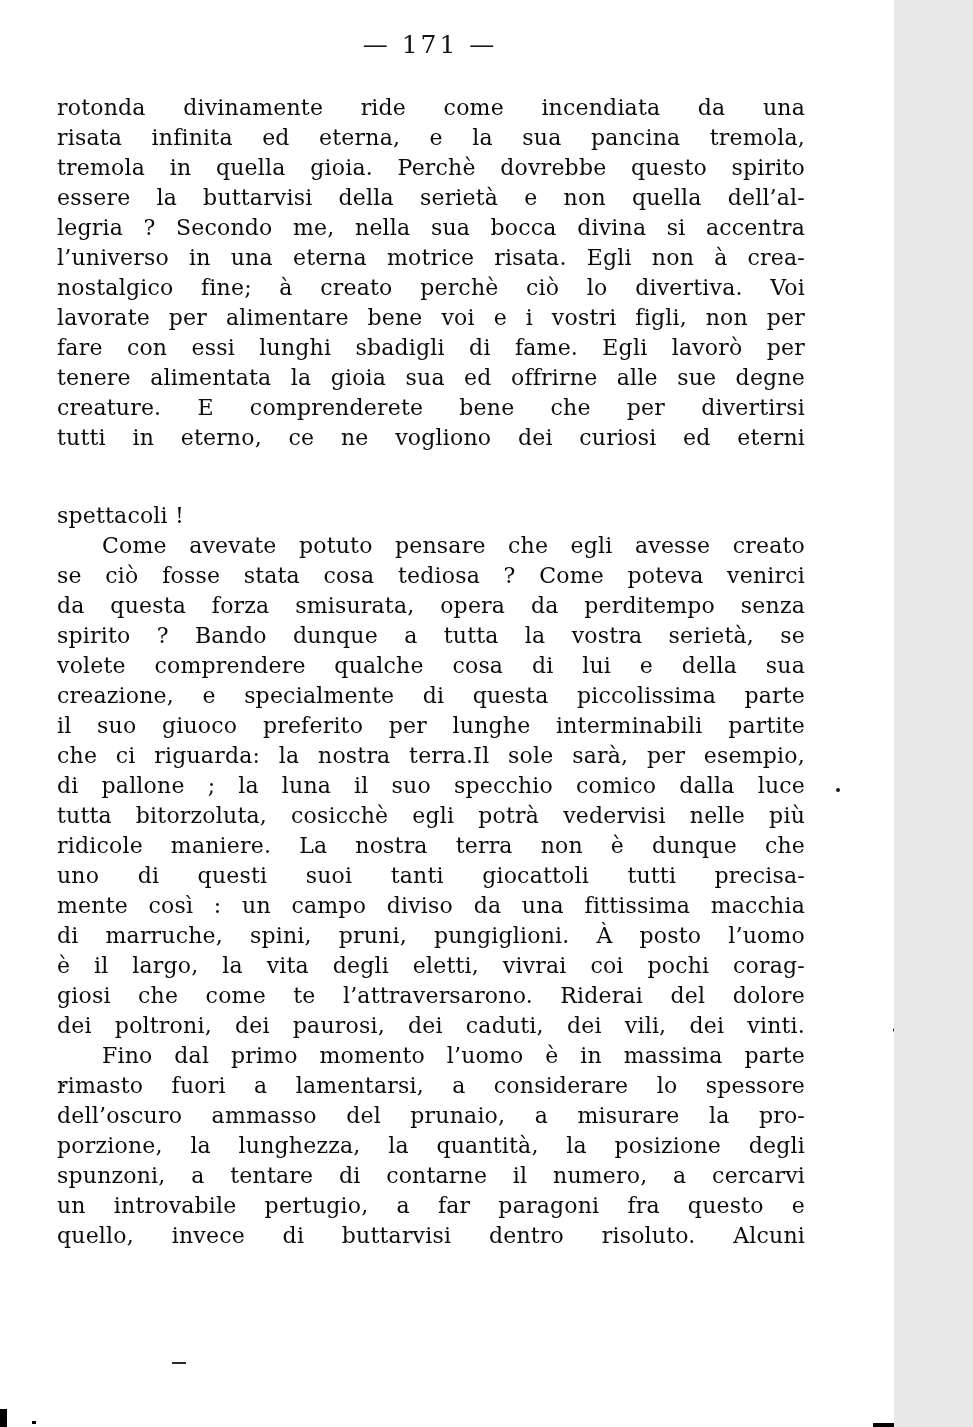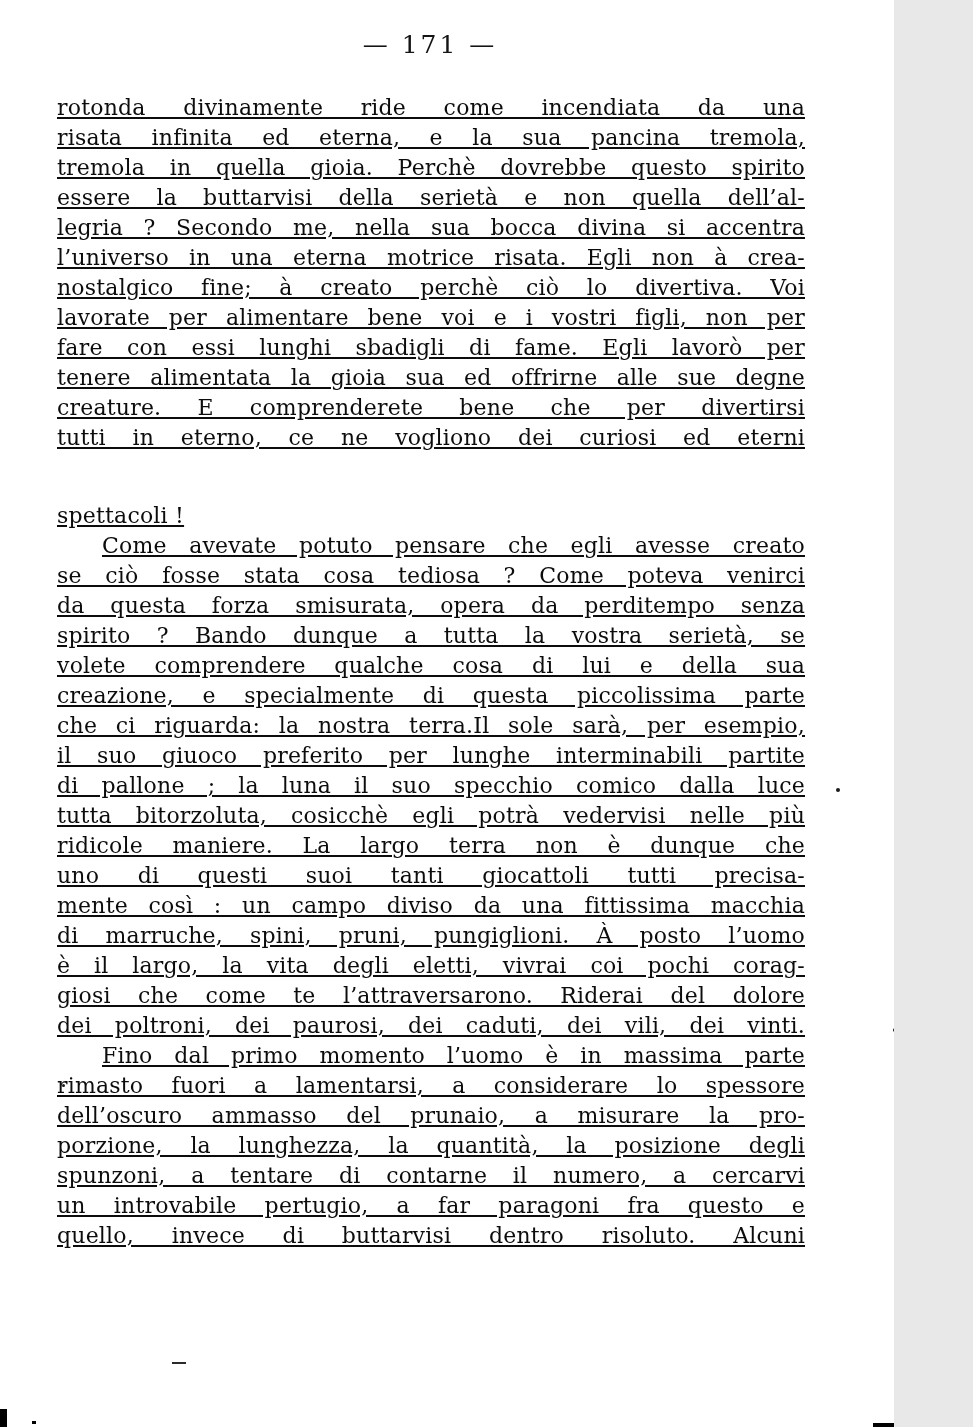--- a/index.html
+++ b/index.html
@@ -34,21 +34,20 @@
     font-size: 22px;
     letter-spacing: 0.2px;
   }
   .text-line {
     height: 30px;
     line-height: 30px;
     text-align: justify;
     text-align-last: justify;
     white-space: nowrap;
     overflow: visible;
-    text-decoration: underline;
   }
   .text-line.indented {
     padding-left: 45px;
   }
   .text-line.no-justify {
     text-align: left;
     text-align-last: left;
     margin-top: 48px;
   }
   
@@ -133,25 +132,25 @@
       <div class="text-line">tenere alimentata la gioia sua ed offrirne alle sue degne</div>
       <div class="text-line">creature. E comprenderete bene che per divertirsi</div>
       <div class="text-line">tutti in eterno, ce ne vogliono dei curiosi ed eterni</div>
       <div class="text-line no-justify">spettacoli !</div>
       <div class="text-line indented">Come avevate potuto pensare che egli avesse creato</div>
       <div class="text-line">se ciò fosse stata cosa tediosa ? Come poteva venirci</div>
       <div class="text-line">da questa forza smisurata, opera da perditempo senza</div>
       <div class="text-line">spirito ? Bando dunque a tutta la vostra serietà, se</div>
       <div class="text-line">volete comprendere qualche cosa di lui e della sua</div>
       <div class="text-line">creazione, e specialmente di questa piccolissima parte</div>
+      <div class="text-line">il suo giuoco preferito per lunghe interminabili partite</div>
       <div class="text-line">che ci riguarda: la nostra terra.Il sole sarà, per esempio,</div>
-      <div class="text-line">il suo giuoco preferito per lunghe interminabili partite</div>
       <div class="text-line">di pallone ; la luna il suo specchio comico dalla luce</div>
       <div class="text-line">tutta bitorzoluta, cosicchè egli potrà vedervisi nelle più</div>
-      <div class="text-line">ridicole maniere. La largo terra non è dunque che</div>
+      <div class="text-line">ridicole maniere. La nostra terra non è dunque che</div>
       <div class="text-line">uno di questi suoi tanti giocattoli tutti precisa-</div>
       <div class="text-line">mente così : un campo diviso da una fittissima macchia</div>
       <div class="text-line">di marruche, spini, pruni, pungiglioni. À posto l’uomo</div>
       <div class="text-line">è il largo, la vita degli eletti, vivrai coi pochi corag-</div>
       <div class="text-line">giosi che come te l’attraversarono. Riderai del dolore</div>
       <div class="text-line">dei poltroni, dei paurosi, dei caduti, dei vili, dei vinti.</div>
       <div class="text-line indented">Fino dal primo momento l’uomo è in massima parte</div>
       <div class="text-line">rimasto fuori a lamentarsi, a considerare lo spessore</div>
       <div class="text-line">dell’oscuro ammasso del prunaio, a misurare la pro-</div>
       <div class="text-line">porzione, la lunghezza, la quantità, la posizione degli</div>

